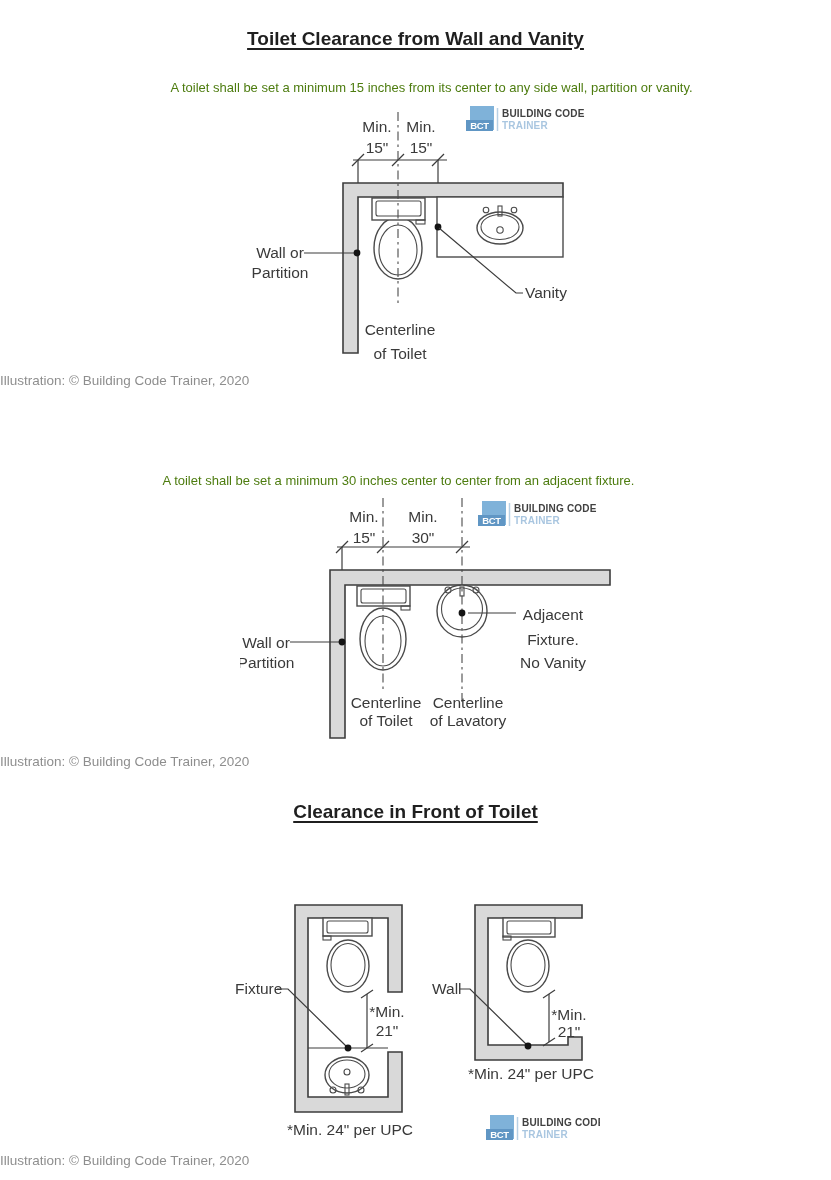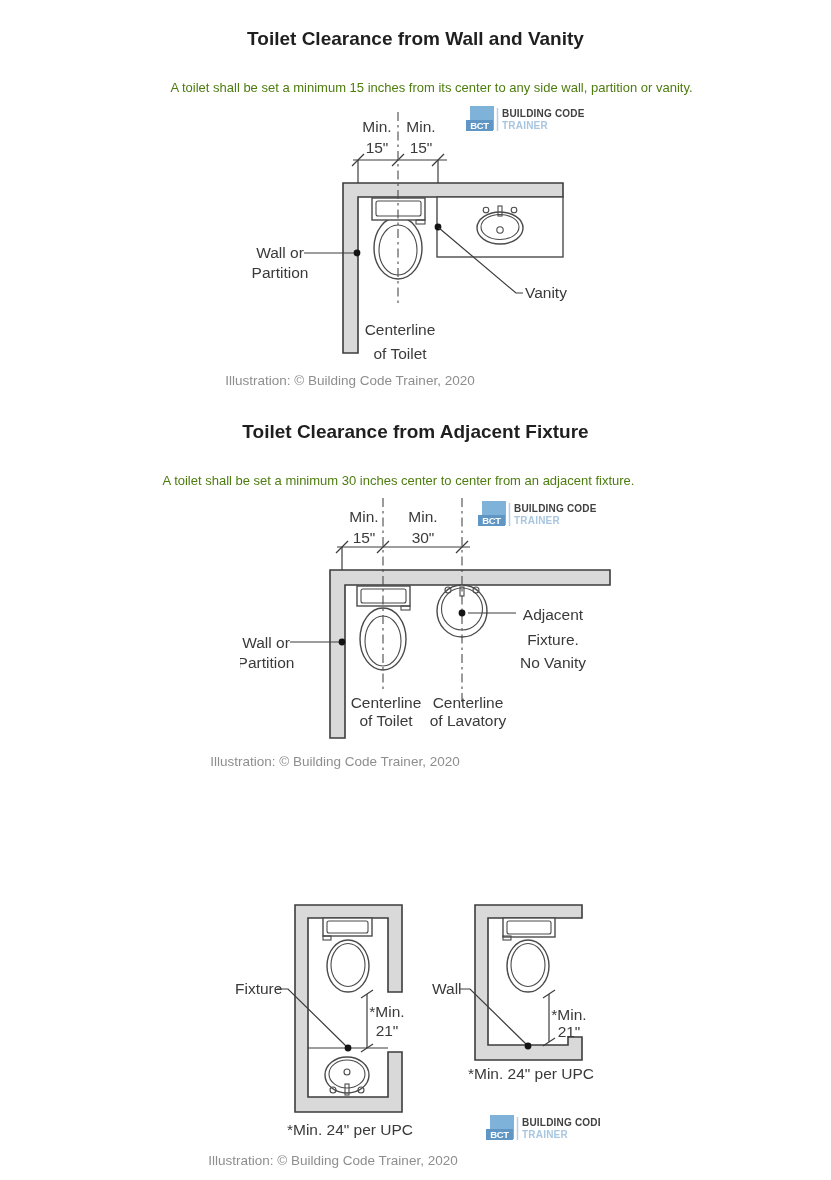--- a/index.html
+++ b/index.html
@@ -1,22 +1,22 @@
 <!DOCTYPE html>
 <html><head>
 <meta charset="utf-8">
 <style>
   html,body{margin:0;padding:0;background:#ffffff;}
   .page{position:relative;width:831px;height:1180px;background:#ffffff;
         font-family:"Liberation Sans",sans-serif;overflow:hidden;}
   .title{position:absolute;left:0;width:831px;margin:0;text-align:center;
          font-size:19px;font-weight:bold;color:#1f1f1f;
-         text-decoration-thickness:2px;text-underline-offset:3px;}
+         text-decoration:underline;text-decoration-thickness:2px;text-underline-offset:3px;}
   .desc{position:absolute;margin:16px;text-align:center;font-size:13px;color:#4d7c0f;line-height:23px;}
-  .credit{position:absolute;text-align:center;font-size:13.5px;color:#8e8e8e;}
+  .credit{position:absolute;text-align:left;font-size:13.5px;color:#8e8e8e;}
   svg{position:absolute;}
   svg .w{fill:#d9d9d9;stroke:#3c3c3c;stroke-width:1.6;stroke-linejoin:miter;}
   svg .f{fill:#ffffff;stroke:#4a4a4a;stroke-width:1.4;}
   svg .o{fill:none;stroke:#4a4a4a;stroke-width:1.1;}
   svg .s{fill:none;stroke:#3c3c3c;stroke-width:1.2;}
   svg .d{fill:none;stroke:#4a4a4a;stroke-width:1.1;stroke-dasharray:9 4 2.5 4;}
   svg .t{font:15.5px "Liberation Sans",sans-serif;fill:#3a3a3a;}
   svg .tm{text-anchor:middle;}
   svg .dot{fill:#141414;stroke:none;}
   svg .logo-abbr{font:bold 9.5px "Liberation Sans",sans-serif;fill:#ffffff;text-anchor:middle;letter-spacing:-0.3px;}
@@ -99,21 +99,20 @@
     </g>
 
     <g>
       <text class="t tm" x="160" y="235">Centerline</text>
       <text class="t tm" x="160" y="259">of Toilet</text>
     </g>
   </svg>
 
   <div class="credit" style="top:373px;left:0;width:700px;">Illustration: © Building Code Trainer, 2020</div>
 
-  <h2 class="title" style="top:421px;">Toilet Clearance from Adjacent Fixture</h2>
   <p class="desc" style="top:453px;left:0;width:765px;">A toilet shall be set a minimum 30 inches center to center from an adjacent fixture.</p>
 
   <svg style="left:240px;top:490px;" width="372" height="250" viewBox="0 0 372 250">
     <use href="#bct-logo" x="238" y="10"></use>
 
     <g>
       <text class="t tm" x="124" y="32">Min.</text>
       <text class="t tm" x="124" y="53">15"</text>
       <text class="t tm" x="183" y="32">Min.</text>
       <text class="t tm" x="183" y="53">30"</text>
@@ -170,20 +169,21 @@
       <text class="t tm" x="146" y="236">of Toilet</text>
     </g>
     <g>
       <text class="t tm" x="228" y="218">Centerline</text>
       <text class="t tm" x="228" y="236">of Lavatory</text>
     </g>
   </svg>
 
   <div class="credit" style="top:754px;left:0;width:670px;">Illustration: © Building Code Trainer, 2020</div>
 
+  <h2 class="title" style="top:801px;">Clearance in Front of Toilet</h2>
 
   <svg style="left:220px;top:890px;" width="380" height="258" viewBox="0 0 380 258">
 
     <g>
       <path class="w" d="M 182,15 L 182,102 L 168,102 L 168,28 L 88,28 L 88,207 L 168,207 L 168,162 L 182,162 L 182,222 L 75,222 L 75,15 Z"></path>
       <g>
         <ellipse class="f" cx="128" cy="76" rx="21" ry="26"></ellipse>
         <ellipse class="o" cx="128" cy="75" rx="17" ry="21.5"></ellipse>
         <rect class="f" x="103" y="28" width="49" height="18"></rect>
         <rect class="o" x="107" y="31" width="41" height="12" rx="2"></rect>

